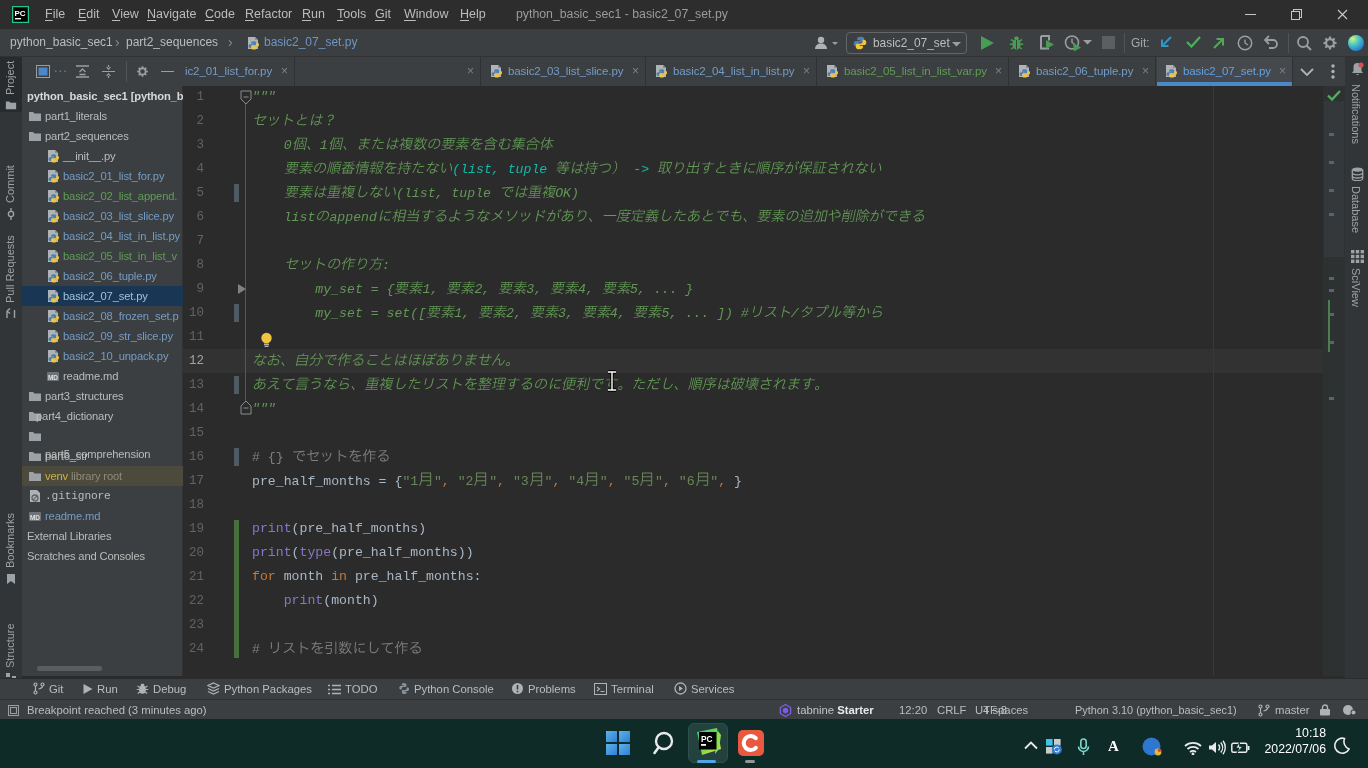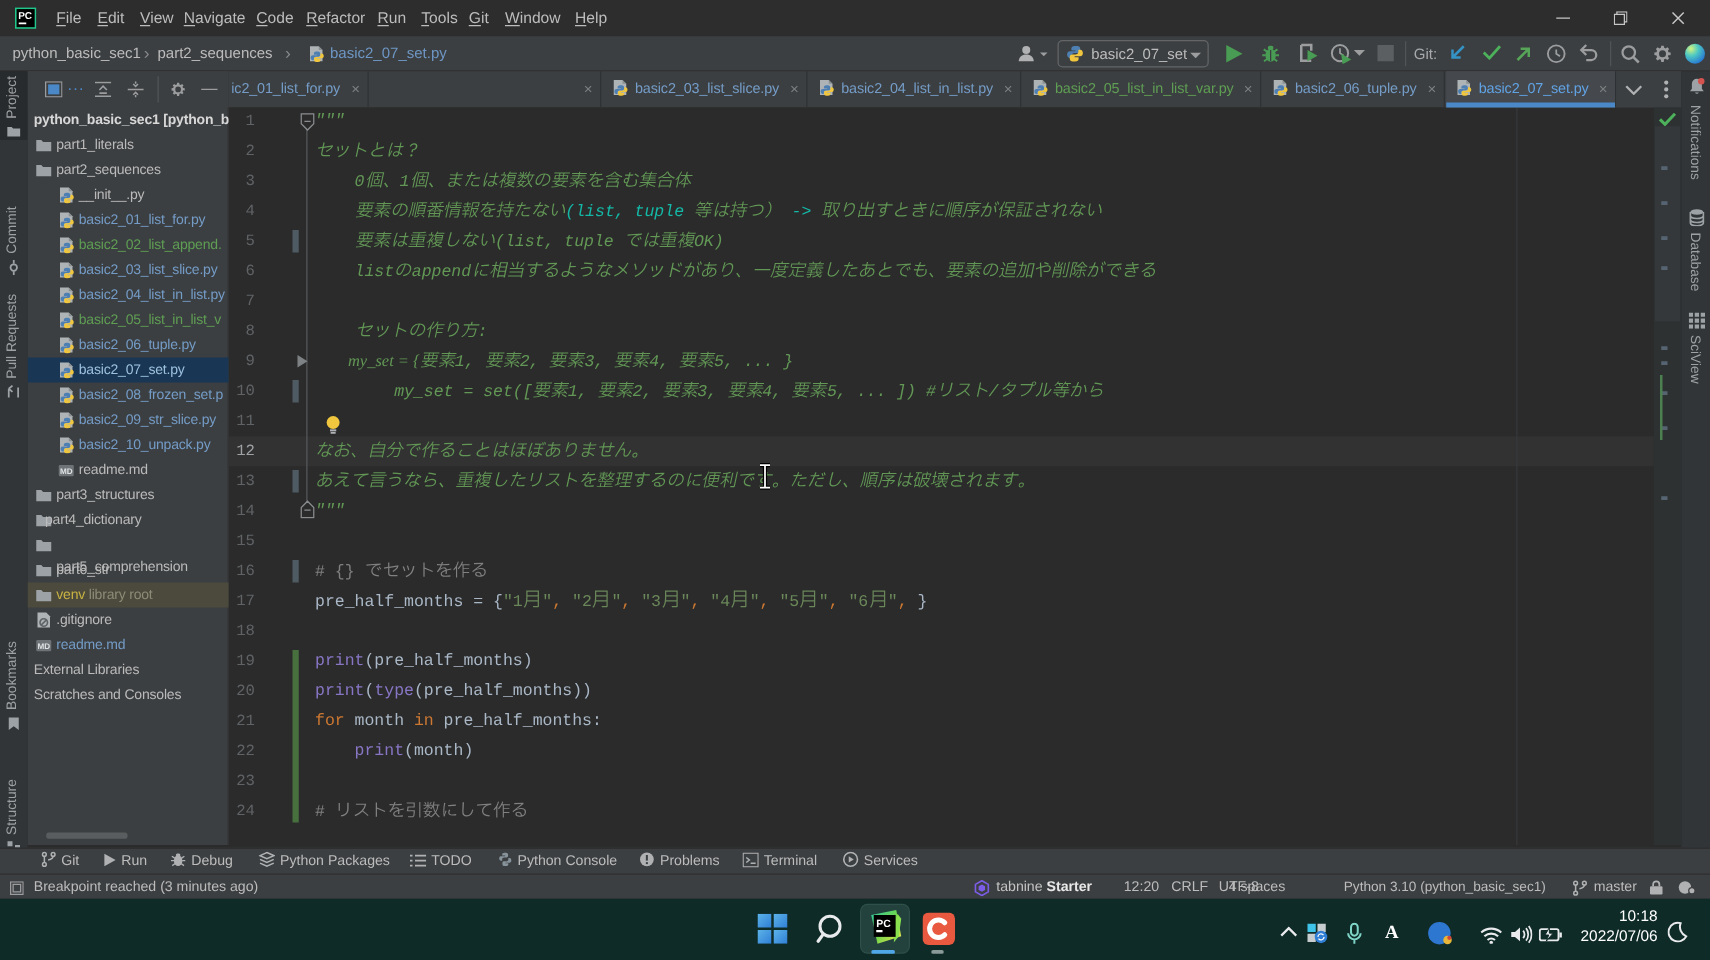--- a/index.html
+++ b/index.html
@@ -168,20 +168,21 @@
       <div class="menu" style="left:78px"><u>E</u>dit</div>
       <div class="menu" style="left:112px"><u>V</u>iew</div>
       <div class="menu" style="left:147px"><u>N</u>avigate</div>
       <div class="menu" style="left:205px"><u>C</u>ode</div>
       <div class="menu" style="left:245px"><u>R</u>efactor</div>
       <div class="menu" style="left:302px"><u>R</u>un</div>
       <div class="menu" style="left:337px"><u>T</u>ools</div>
       <div class="menu" style="left:375px"><u>G</u>it</div>
       <div class="menu" style="left:404px"><u>W</u>indow</div>
       <div class="menu" style="left:460px"><u>H</u>elp</div>
+ <div class="abs" style="left:516px;top:0;width:260px;height:29px;line-height:29px;color:#9b9b9b;font-size:12.3px">python_basic_sec1 - basic2_07_set.py</div>
  <div class="abs" style="left:1245px;top:14px;width:11px;height:1px;background:#c6c6c6"></div>
  <svg class="abs" style="left:1291px;top:9px" width="11" height="11">
         <rect x="2.5" y="0.5" width="8" height="8" fill="none" stroke="#c6c6c6"></rect>
         <rect x="0.5" y="2.5" width="8" height="8" fill="#2d2d2d" stroke="#c6c6c6"></rect>
       </svg>
  <svg class="abs" style="left:1337px;top:9px" width="11" height="11">
         <path d="M1 1l9 9M10 1l-9 9" stroke="#c6c6c6" stroke-width="1.2"></path>
       </svg>
 </div>
 
@@ -457,21 +458,21 @@
         <g fill="#629755" transform="translate(0,16) skewX(-12)">
           <use href="#g0" x="0"></use>
           <use href="#g1" x="14.1"></use>
           <use href="#g2" x="28.1"></use>
           <use href="#g12" x="42.2"></use>
           <use href="#g65" x="56.2"></use>
           <use href="#g32" x="70.2"></use>
           <use href="#g66" x="84.3"></use>
         </g>
       </svg><span style="font-style:italic;">:</span></div>
-<div class="cl it" style="top:277px;color:#629755"><span style="font-style:italic;font-family:Liberation Serif, serif;">&nbsp;&nbsp;&nbsp;&nbsp;&nbsp;&nbsp;&nbsp;&nbsp;my_set&nbsp;=&nbsp;{</span><svg class="jr" width="28.1" height="21" viewBox="0 0 28.1 21" style="vertical-align:-5px;overflow:visible">
+<div class="cl it" style="top:277px;color:#629755"><span style="font-style:italic;">&nbsp;&nbsp;&nbsp;&nbsp;&nbsp;&nbsp;&nbsp;&nbsp;my_set&nbsp;=&nbsp;{</span><svg class="jr" width="28.1" height="21" viewBox="0 0 28.1 21" style="vertical-align:-5px;overflow:visible">
         <g fill="#629755" transform="translate(0,16) skewX(-12)">
           <use href="#g13" x="0"></use>
           <use href="#g14" x="14.1"></use>
         </g>
       </svg><span style="font-style:italic;">1,&nbsp;</span><svg class="jr" width="28.1" height="21" viewBox="0 0 28.1 21" style="vertical-align:-5px;overflow:visible">
         <g fill="#629755" transform="translate(0,16) skewX(-12)">
           <use href="#g13" x="0"></use>
           <use href="#g14" x="14.1"></use>
         </g>
       </svg><span style="font-style:italic;">2,&nbsp;</span><svg class="jr" width="28.1" height="21" viewBox="0 0 28.1 21" style="vertical-align:-5px;overflow:visible">
@@ -826,21 +827,21 @@
       </svg>
       <div class="trt" style="left:45px;top:446px;color:#bbbbbb;">part6_str</div>
 <div class="trhl" style="top:466px;background:#4c4a3c"></div>
       <svg class="tic" style="left:28px;top:469px" width="14" height="14" viewBox="0 0 14 14">
         <use href="#ifold"></use>
       </svg>
       <div class="trt" style="left:45px;top:466px;color:#c9b343;">venv <span style="color:#8c8c78">library root</span></div>
 <svg class="tic" style="left:28px;top:489px" width="14" height="14" viewBox="0 0 14 14">
         <use href="#iign"></use>
       </svg>
-      <div class="trt" style="left:45px;top:486px;color:#bbbbbb;">.gitignore</div>
+      <div class="trt" style="left:45px;top:486px;color:#bbbbbb;font-family:Liberation Mono, monospace;">.gitignore</div>
 <svg class="tic" style="left:28px;top:509px" width="14" height="14" viewBox="0 0 14 14">
         <use href="#imd"></use>
       </svg>
       <div class="trt" style="left:45px;top:506px;color:#749cc7;">readme.md</div>
 <div class="trt" style="left:27px;top:526px;color:#bbbbbb;">External Libraries</div>
 <div class="trt" style="left:27px;top:546px;color:#bbbbbb;">Scratches and Consoles</div>
     </div>
 
 <div class="abs" id="lstripe"></div>
 <div class="abs" style="left:0;top:57px;width:22px;height:55px;background:#282b2d"></div>

